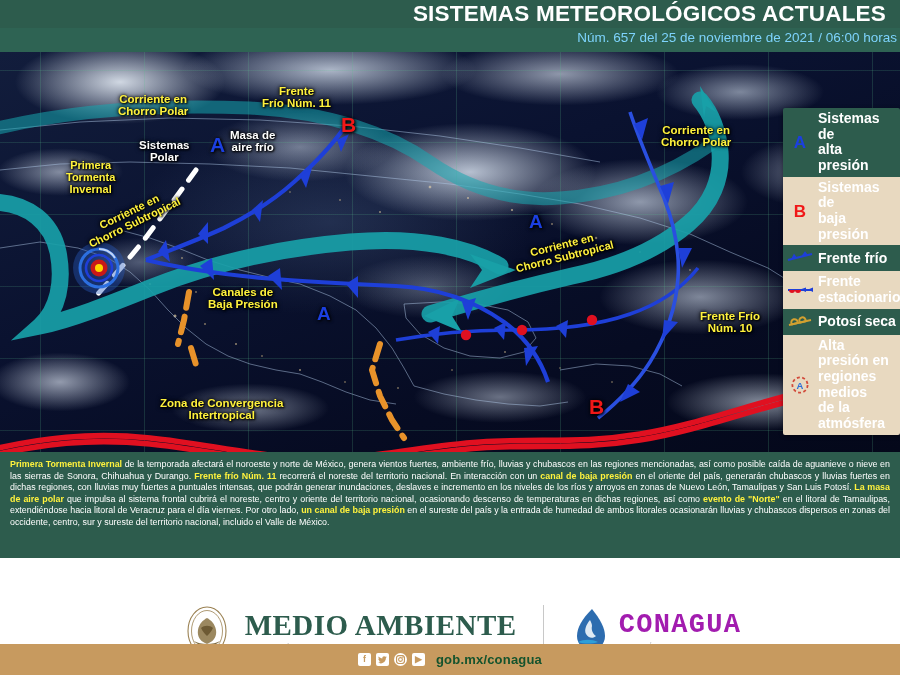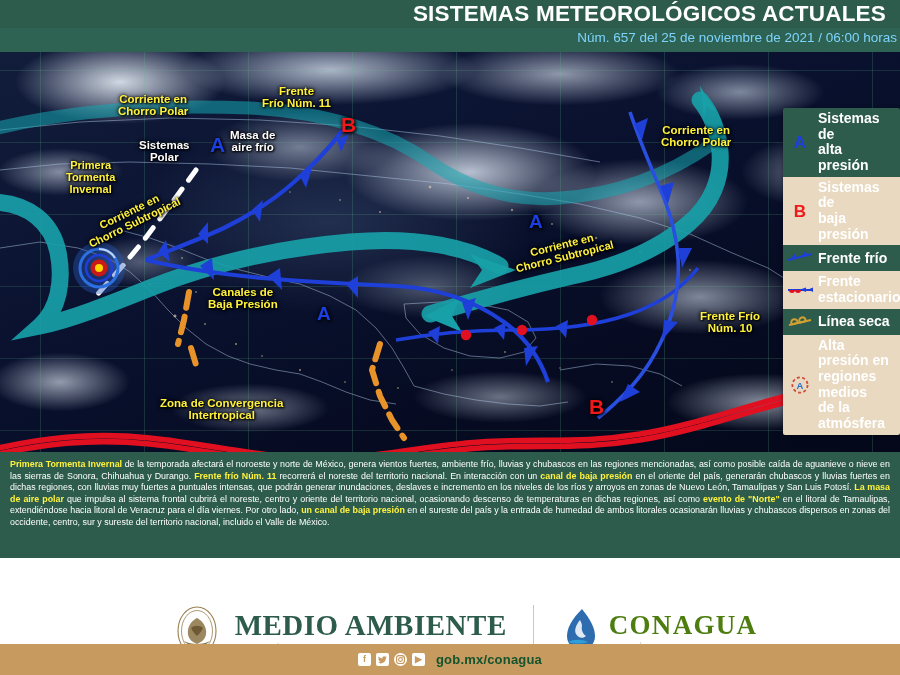--- a/index.html
+++ b/index.html
@@ -194,22 +194,22 @@
     letter-spacing: 0.5px; line-height: 1;
   }
   #ma-sub {
     font-size: 6.6px; color: #6b6b6b; letter-spacing: 0.85px;
     margin-top: 4px; font-weight: normal;
   }
   #logo-divider { width: 1px; height: 52px; background: #c8c8c8; margin: 0 10px; }
   #conagua-block { display: flex; align-items: center; gap: 9px; }
   #conagua-text { display: flex; flex-direction: column; }
   #cona-title {
-    font-family: Liberation Serif, serif;
-    font-size: 27px; font-weight: bold; color: #4d7c0f;
+    font-family: Liberation Mono, monospace;
+    font-size: 27px; font-weight: bold; color: #a21caf;
     letter-spacing: 1.3px; line-height: 1;
   }
   #cona-sub {
     font-size: 6.4px; color: #7a7a7a; letter-spacing: 1.1px;
     margin-top: 4px;
   }
   #footer-tan {
     position: absolute; left: 0; top: 644px;
     width: 900px; height: 31px;
     background: #c79a5f;
@@ -414,21 +414,21 @@
 estacionario</div>
         </div>
         <div class="legend-row alt-a">
           <div class="legend-icon">
             <svg width="26" height="14" viewBox="0 0 26 14">
               <path d="M2,10 L24,5" stroke="#d2a030" stroke-width="2" fill="none"></path>
               <path d="M5,9.4 a3.2,3.2 0 1 1 5.6,-1.4 L5,9.4 Z" fill="none" stroke="#d2a030" stroke-width="2"></path>
               <path d="M13,7.6 a3.2,3.2 0 1 1 5.6,-1.4 L13,7.6 Z" fill="none" stroke="#d2a030" stroke-width="2"></path>
             </svg>
           </div>
-          <div class="legend-text">Línea seca</div>
+          <div class="legend-text">Potosí seca</div>
         </div>
         <div class="legend-row alt-b">
           <div class="legend-icon">
             <svg width="26" height="18" viewBox="0 0 26 18">
               <circle cx="13" cy="9" r="7.6" fill="none" stroke="#d24a3a" stroke-width="1.8" stroke-dasharray="3 2.4"></circle>
               <text x="13" y="13" font-family="Liberation Sans, sans-serif" font-size="9.5" font-weight="bold" fill="#2a6ed8" text-anchor="middle">A</text>
             </svg>
           </div>
           <div class="legend-text">Alta presión en
 regiones medios

